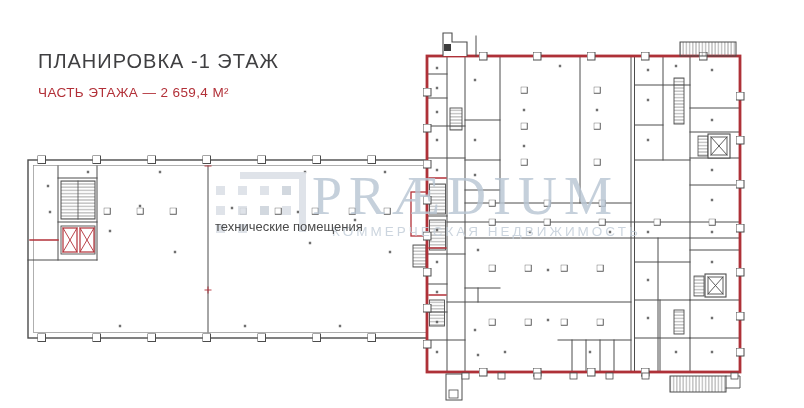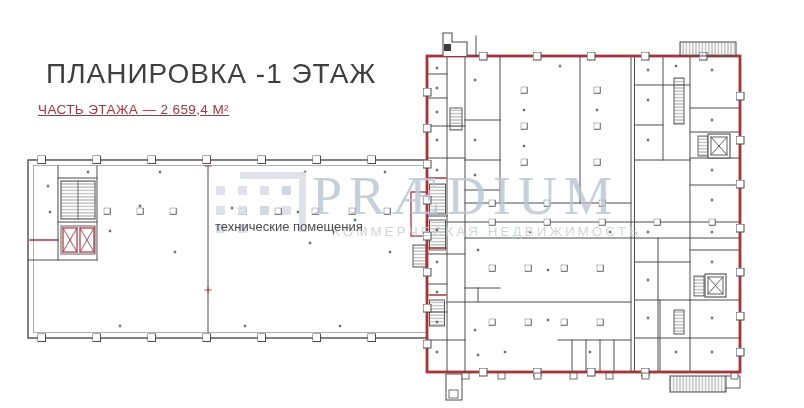--- a/index.html
+++ b/index.html
@@ -8,26 +8,26 @@
     --wall-gray:#4c4c4c;
     --watermark-blue:#b9c6d4;
   }
   html,body{margin:0;padding:0;background:#fff;}
   .slide{
     position:relative;width:804px;height:408px;background:#fff;overflow:hidden;
     font-family:"Liberation Sans",sans-serif;
   }
   .hdr{position:absolute;left:38px;top:50px;z-index:5;}
   .hdr h1{
-    margin:8px;font-size:28px;font-weight:400;letter-spacing:1px;
+    margin:0;font-size:20px;font-weight:400;letter-spacing:1px;
     color:var(--title-text);white-space:nowrap;
   }
   .hdr h2{
     margin:12px 0 0 0;font-size:13.5px;font-weight:400;letter-spacing:.4px;
-    color:var(--accent-red);white-space:nowrap;text-decoration:underline;
+    color:var(--accent-red);white-space:nowrap;
   }
   svg{position:absolute;left:0;top:0;}
   text{font-family:"Liberation Sans",sans-serif;}
   .brand-txt{font-family:"Liberation Serif",serif;}
 </style>
 </head>
 <body>
 
 <div class="slide">
 

